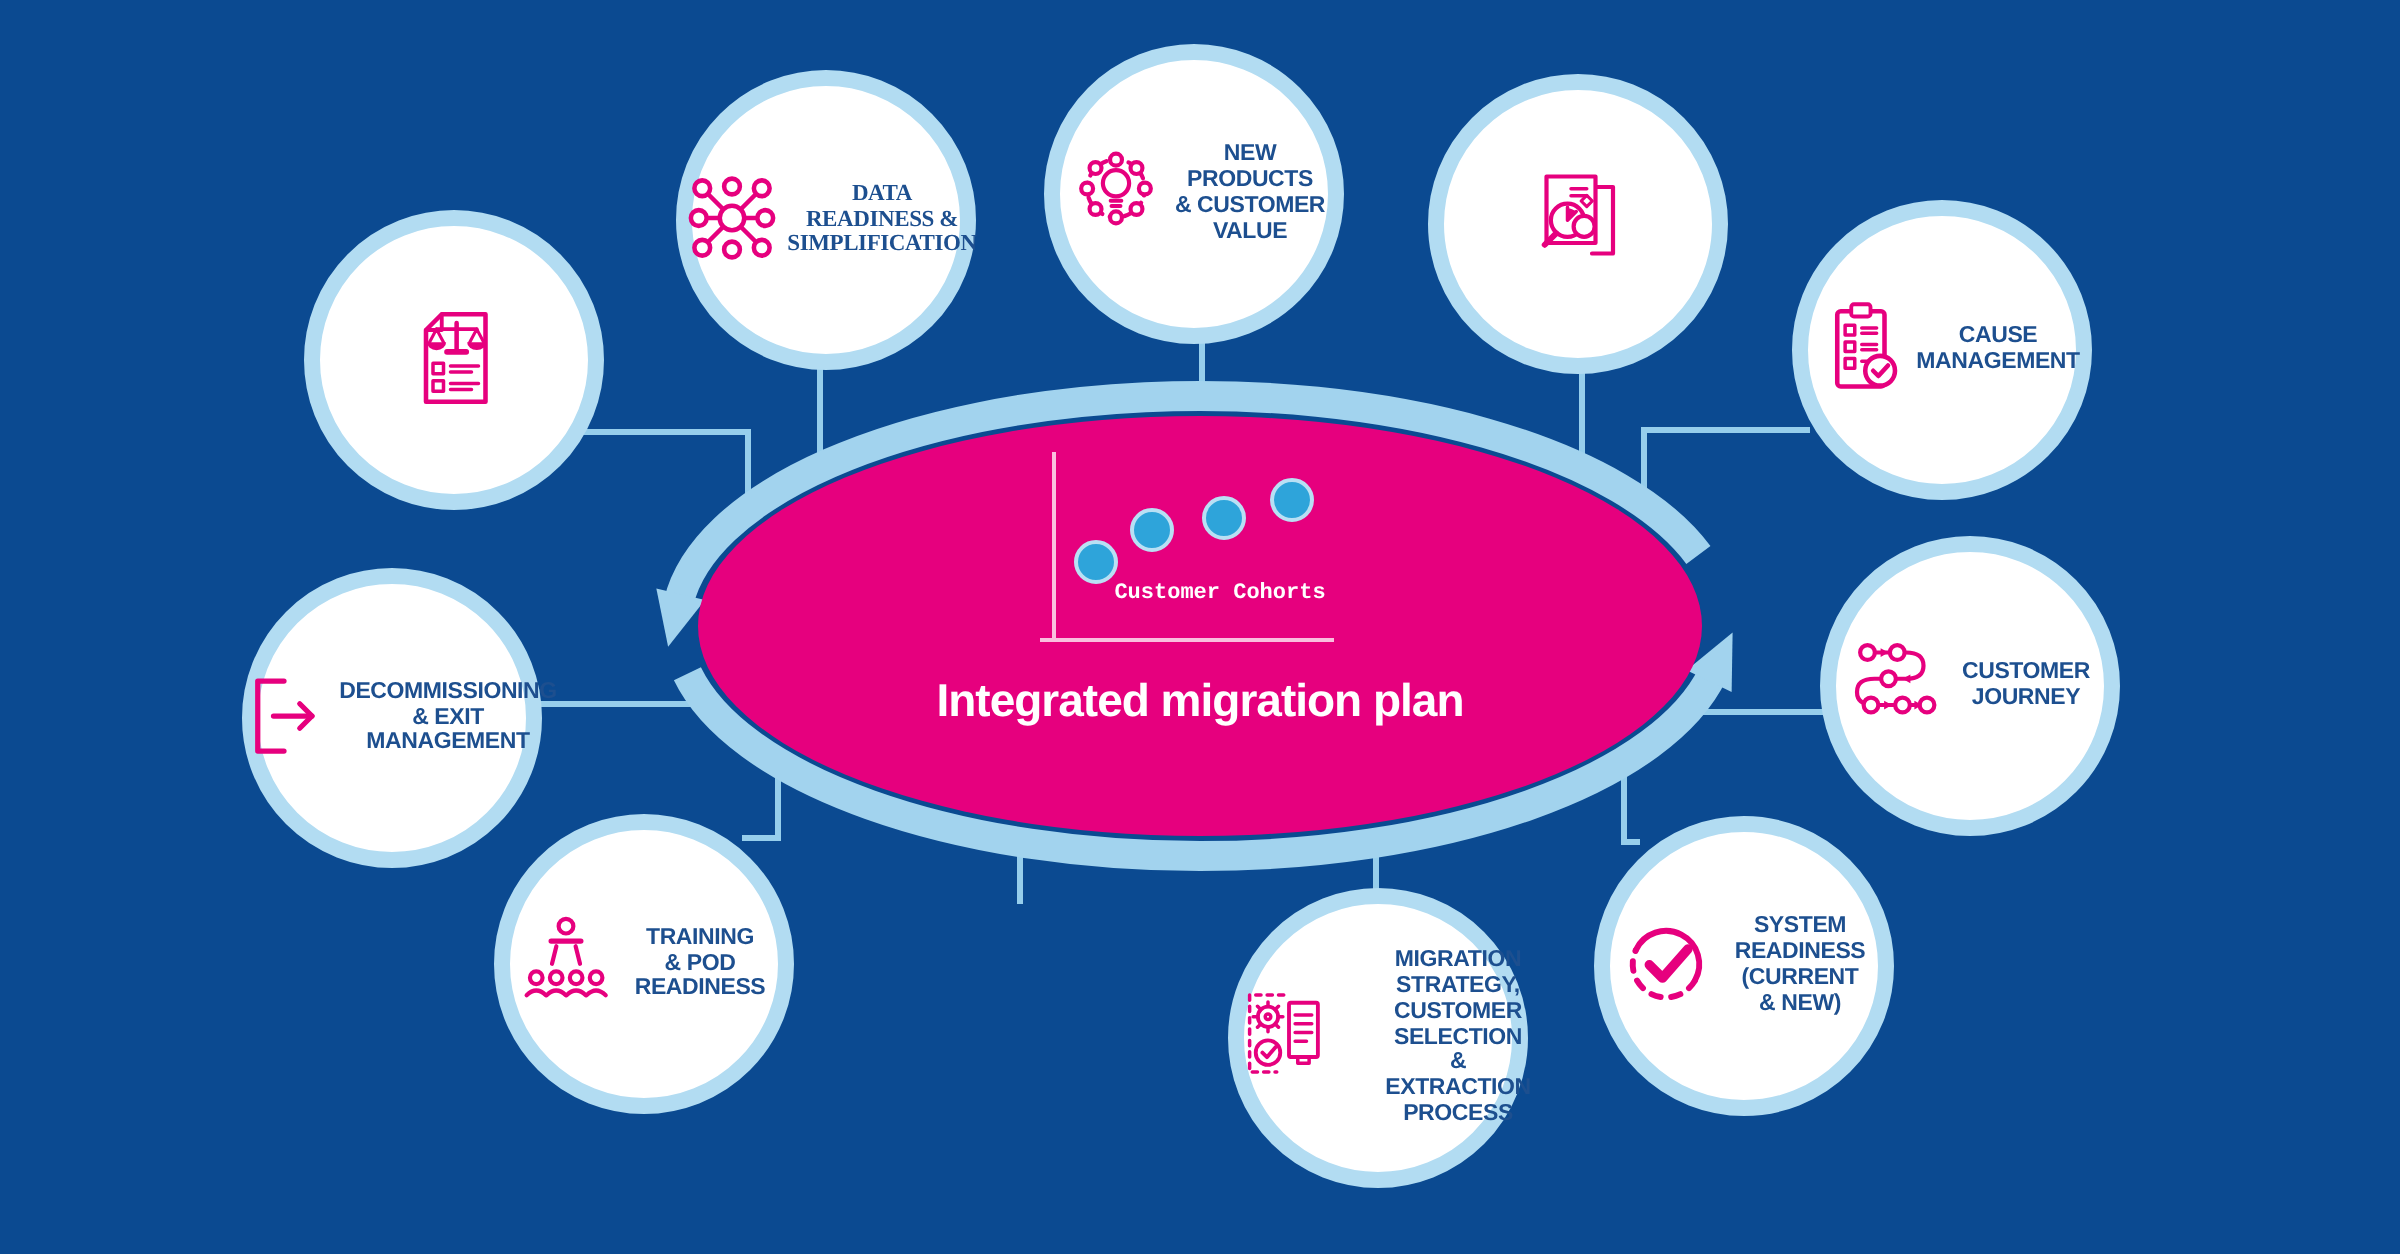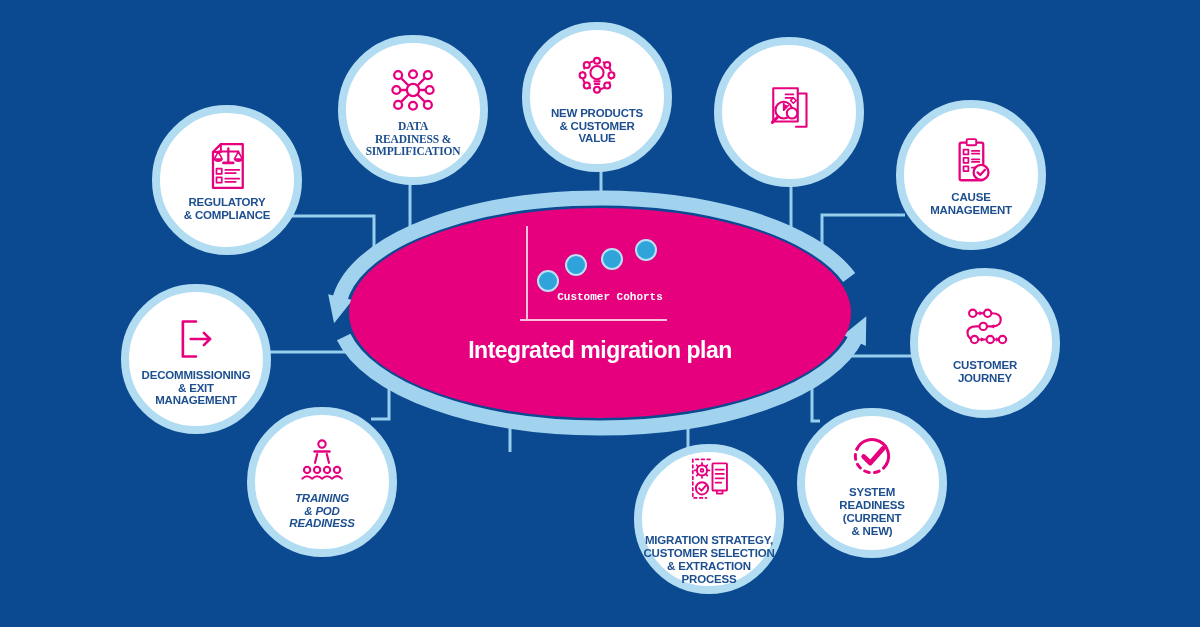--- a/index.html
+++ b/index.html
@@ -1,20 +1,20 @@
 <!DOCTYPE html>
 <html><head>
 <meta charset="utf-8">
 <style>
   html,body{margin:0;padding:0;background:#0b4a91;}
   .canvas{position:relative;width:1200px;height:627px;background:#0b4a91;overflow:hidden;
           font-family:"Liberation Sans",sans-serif;}
   .layer{position:absolute;left:0;top:0;z-index:0;}
   .node{position:absolute;box-sizing:border-box;width:150px;height:150px;border-radius:50%;
-        background:#ffffff;border:8px solid #b2dcf2;display:flex;flex-direction:column;
+        background:#ffffff;border:8px solid #b2dcf2;display:flex;flex-direction:row;
         align-items:center;justify-content:center;z-index:2;}
   .node .icon{line-height:0;margin-bottom:2px;}
   .label{color:#1d4f8f;font-weight:bold;font-size:11.5px;line-height:1.13;text-align:center;
          white-space:pre-line;width:168px;letter-spacing:-0.2px;}
   .center-title{position:absolute;left:300px;top:337px;width:600px;text-align:center;color:#ffffff;
                 font-size:23px;font-weight:bold;letter-spacing:-0.5px;z-index:2;}
   .chart-label{position:absolute;left:525px;top:291px;width:170px;text-align:center;color:#ffffff;
                font-size:11px;font-weight:bold;z-index:2;font-family:Liberation Mono, monospace;}
 </style>
 </head>
@@ -73,22 +73,20 @@
           <path d="M22 15.5 H45" stroke-width="2.2"></path>
         <path d="M22 15.5 L18 23 M22 15.5 L26 23 M45 15.5 L41 23 M45 15.5 L49 23" stroke-width="1.8"></path>
         <path d="M16.5 23 A5.5 4.5 0 0 0 27.5 23 Z" fill="#e6007e" stroke="none"></path>
         <path d="M39.5 23 A5.5 4.5 0 0 0 50.5 23 Z" fill="#e6007e" stroke="none"></path>
         <path d="M28 28.5 H39" stroke-width="3.2"></path>
         <rect x="20" y="35" width="6" height="6" stroke-width="2"></rect>
         <rect x="20" y="45" width="6" height="6" stroke-width="2"></rect>
         <path d="M30 36.5 H46 M30 40 H42 M30 46.5 H46 M30 50 H42" stroke-width="2"></path>
       </svg>
     </span>
-    <div class="label">REGULATORY
-&amp; COMPLIANCE</div>
   </div>
 
   <div class="node" style="left:338px;top:35px;font-family:Liberation Serif, serif;">
     <span class="icon">
       <svg width="56" height="56" viewBox="0 0 64 64" fill="none" stroke="#e6007e" stroke-width="2.6" stroke-linecap="round" stroke-linejoin="round">
         <path d="M32 32 L15 15 M32 32 L49 15 M32 32 L15 49 M32 32 L49 49 M32 32 H13 M32 32 H51"></path>
         <circle cx="32" cy="32" r="7" fill="#fff"></circle>
         <circle cx="15" cy="15" r="4.5" fill="#fff"></circle>
           <circle cx="32" cy="14" r="4.5" fill="#fff"></circle>
         <circle cx="49" cy="15" r="4.5" fill="#fff"></circle>
@@ -184,40 +182,40 @@
         <path d="M25.5 11.5 L30 14 L25.5 16.5 Z" fill="#e6007e" stroke="none"></path>
         <path d="M42.5 26.5 L38 29 L42.5 31.5 Z" fill="#e6007e" stroke="none"></path>
         <path d="M27.5 41.5 L32 44 L27.5 46.5 Z" fill="#e6007e" stroke="none"></path>
         <path d="M44.8 41.5 L49.3 44 L44.8 46.5 Z" fill="#e6007e" stroke="none"></path>
       </svg>
     </span>
     <div class="label">CUSTOMER
 JOURNEY</div>
   </div>
 
-  <div class="node" style="left:247px;top:407px;font-style:italic;">
+  <div class="node" style="left:247px;top:407px;">
     <span class="icon">
       <svg width="56" height="56" viewBox="0 0 64 64" fill="none" stroke="#e6007e" stroke-width="2.4" stroke-linecap="round" stroke-linejoin="round">
         <circle cx="32" cy="11.5" r="4.2"></circle>
         <path d="M23.5 20 H40.5" stroke-width="3"></path>
         <path d="M26.5 23 L24 33 M37.5 23 L40 33"></path>
         <circle cx="15" cy="41" r="3.6"></circle>
           <circle cx="26.4" cy="41" r="3.6"></circle>
         <circle cx="37.8" cy="41" r="3.6"></circle>
           <circle cx="49.2" cy="41" r="3.6"></circle>
         <path d="M9.5 51 Q15 45.5 20.5 51 M20.9 51 Q26.4 45.5 31.9 51 M32.3 51 Q37.8 45.5 43.3 51 M43.7 51 Q49.2 45.5 54.7 51"></path>
       </svg>
     </span>
     <div class="label">TRAINING
 &amp; POD
 READINESS</div>
   </div>
 
 
-  <div class="node" style="left:634px;top:444px;gap:24px;">
+  <div class="node" style="left:614px;top:444px;gap:24px;">
     <span class="icon">
       <svg width="56" height="56" viewBox="0 0 64 64" fill="none" stroke="#e6007e" stroke-width="2.2" stroke-linecap="round" stroke-linejoin="round">
         <path d="M33 8.5 H13.5 V52.5 H29" stroke-dasharray="3 3.5" stroke-width="2"></path>
         <circle cx="24" cy="21" r="5.8"></circle>
         <circle cx="24" cy="21" r="1.6" stroke-width="2"></circle>
         <path d="M24 12.5 V15.2 M24 26.8 V29.5 M15.5 21 H18.2 M29.8 21 H32.5 M18 15 l1.9 1.9 M28.1 25.1 l1.9 1.9 M30 15 l-1.9 1.9 M19.9 25.1 L18 27" stroke-width="2"></path>
         <circle cx="24" cy="41.5" r="7"></circle>
         <path d="M20.8 41.5 l2.6 2.6 5 -5.8"></path>
         <rect x="36" y="13" width="16.5" height="31" rx="1" fill="#fff"></rect>
         <path d="M39.5 20 H49 M39.5 25 H49 M39.5 30 H49 M39.5 35 H46" stroke-width="2"></path>

